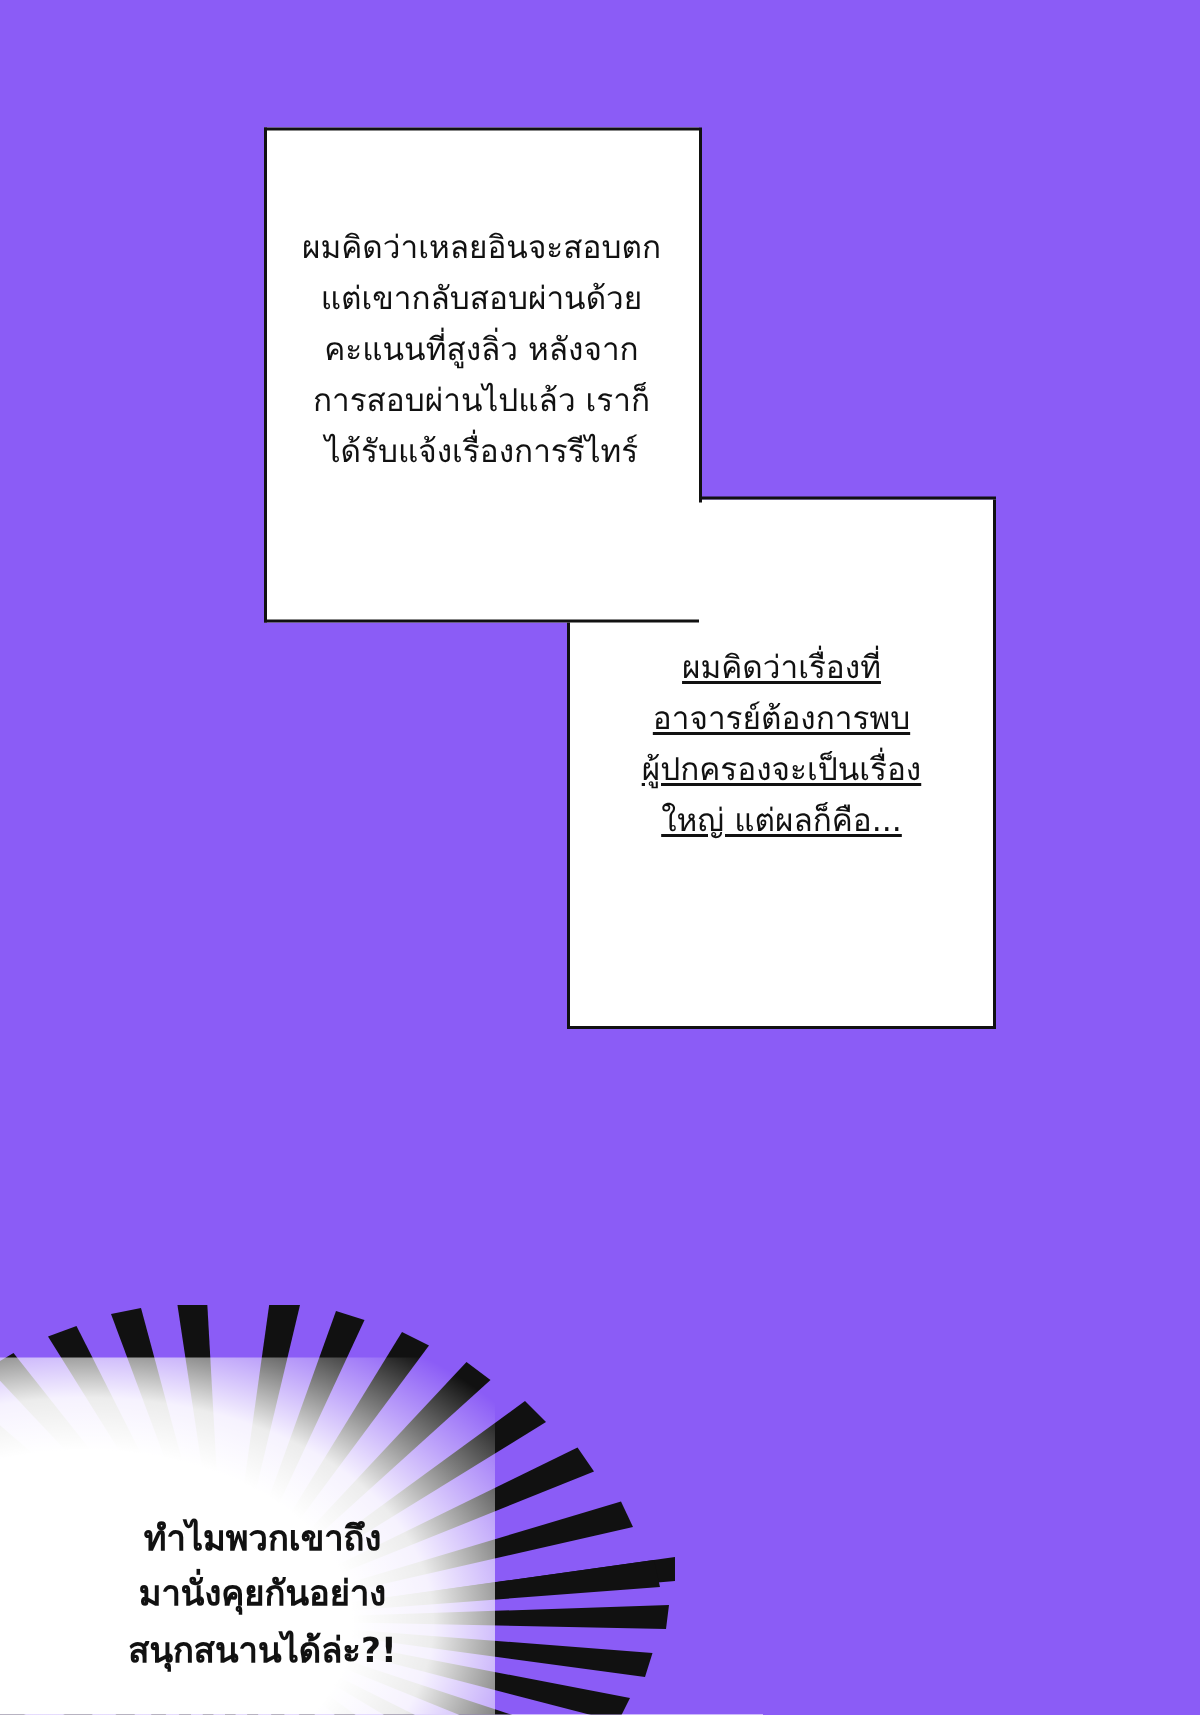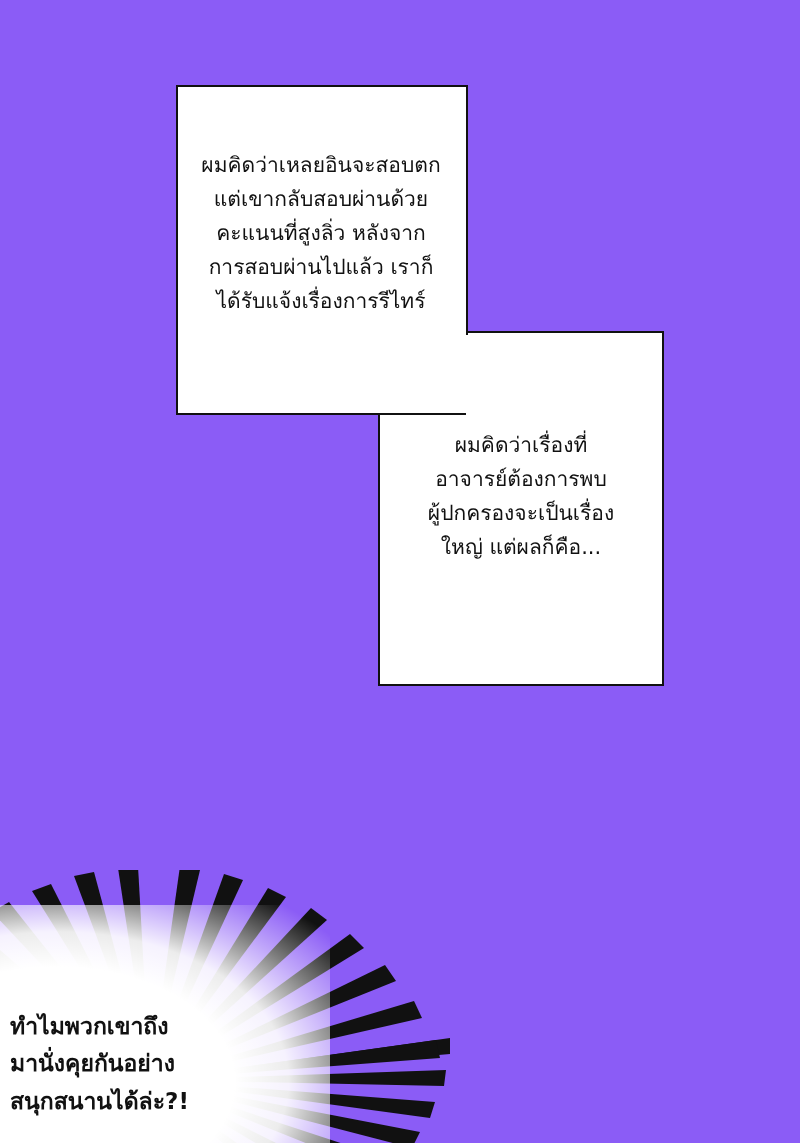--- a/index.html
+++ b/index.html
@@ -88,20 +88,21 @@
     position: absolute;
     left: 378px;
     top: 428px;
     width: 286px;
     text-align: center;
     font-size: 21px;
     line-height: 1.62;
     color: #111111;
     z-index: 5;
     white-space: pre-line;
+    text-decoration: underline;
   }
 
   
   .burst {
     position: absolute;
     left: -150px;
     top: 870px;
     width: 620px;
     height: 420px;
     z-index: 2;
@@ -119,20 +120,21 @@
                 rgba(255,255,255,0.45) 76%, rgba(255,255,255,0) 92%);
     z-index: 3;
     pointer-events: none;
   }
 
   .speech-text {
     position: absolute;
     left: 10px;
     top: 1008px;
     width: 330px;
+    text-align: center;
     font-size: 23px;
     font-weight: bold;
     line-height: 1.62;
     color: #111111;
     z-index: 6;
     white-space: pre-line;
   }
 
   
   .bottom-clip {

